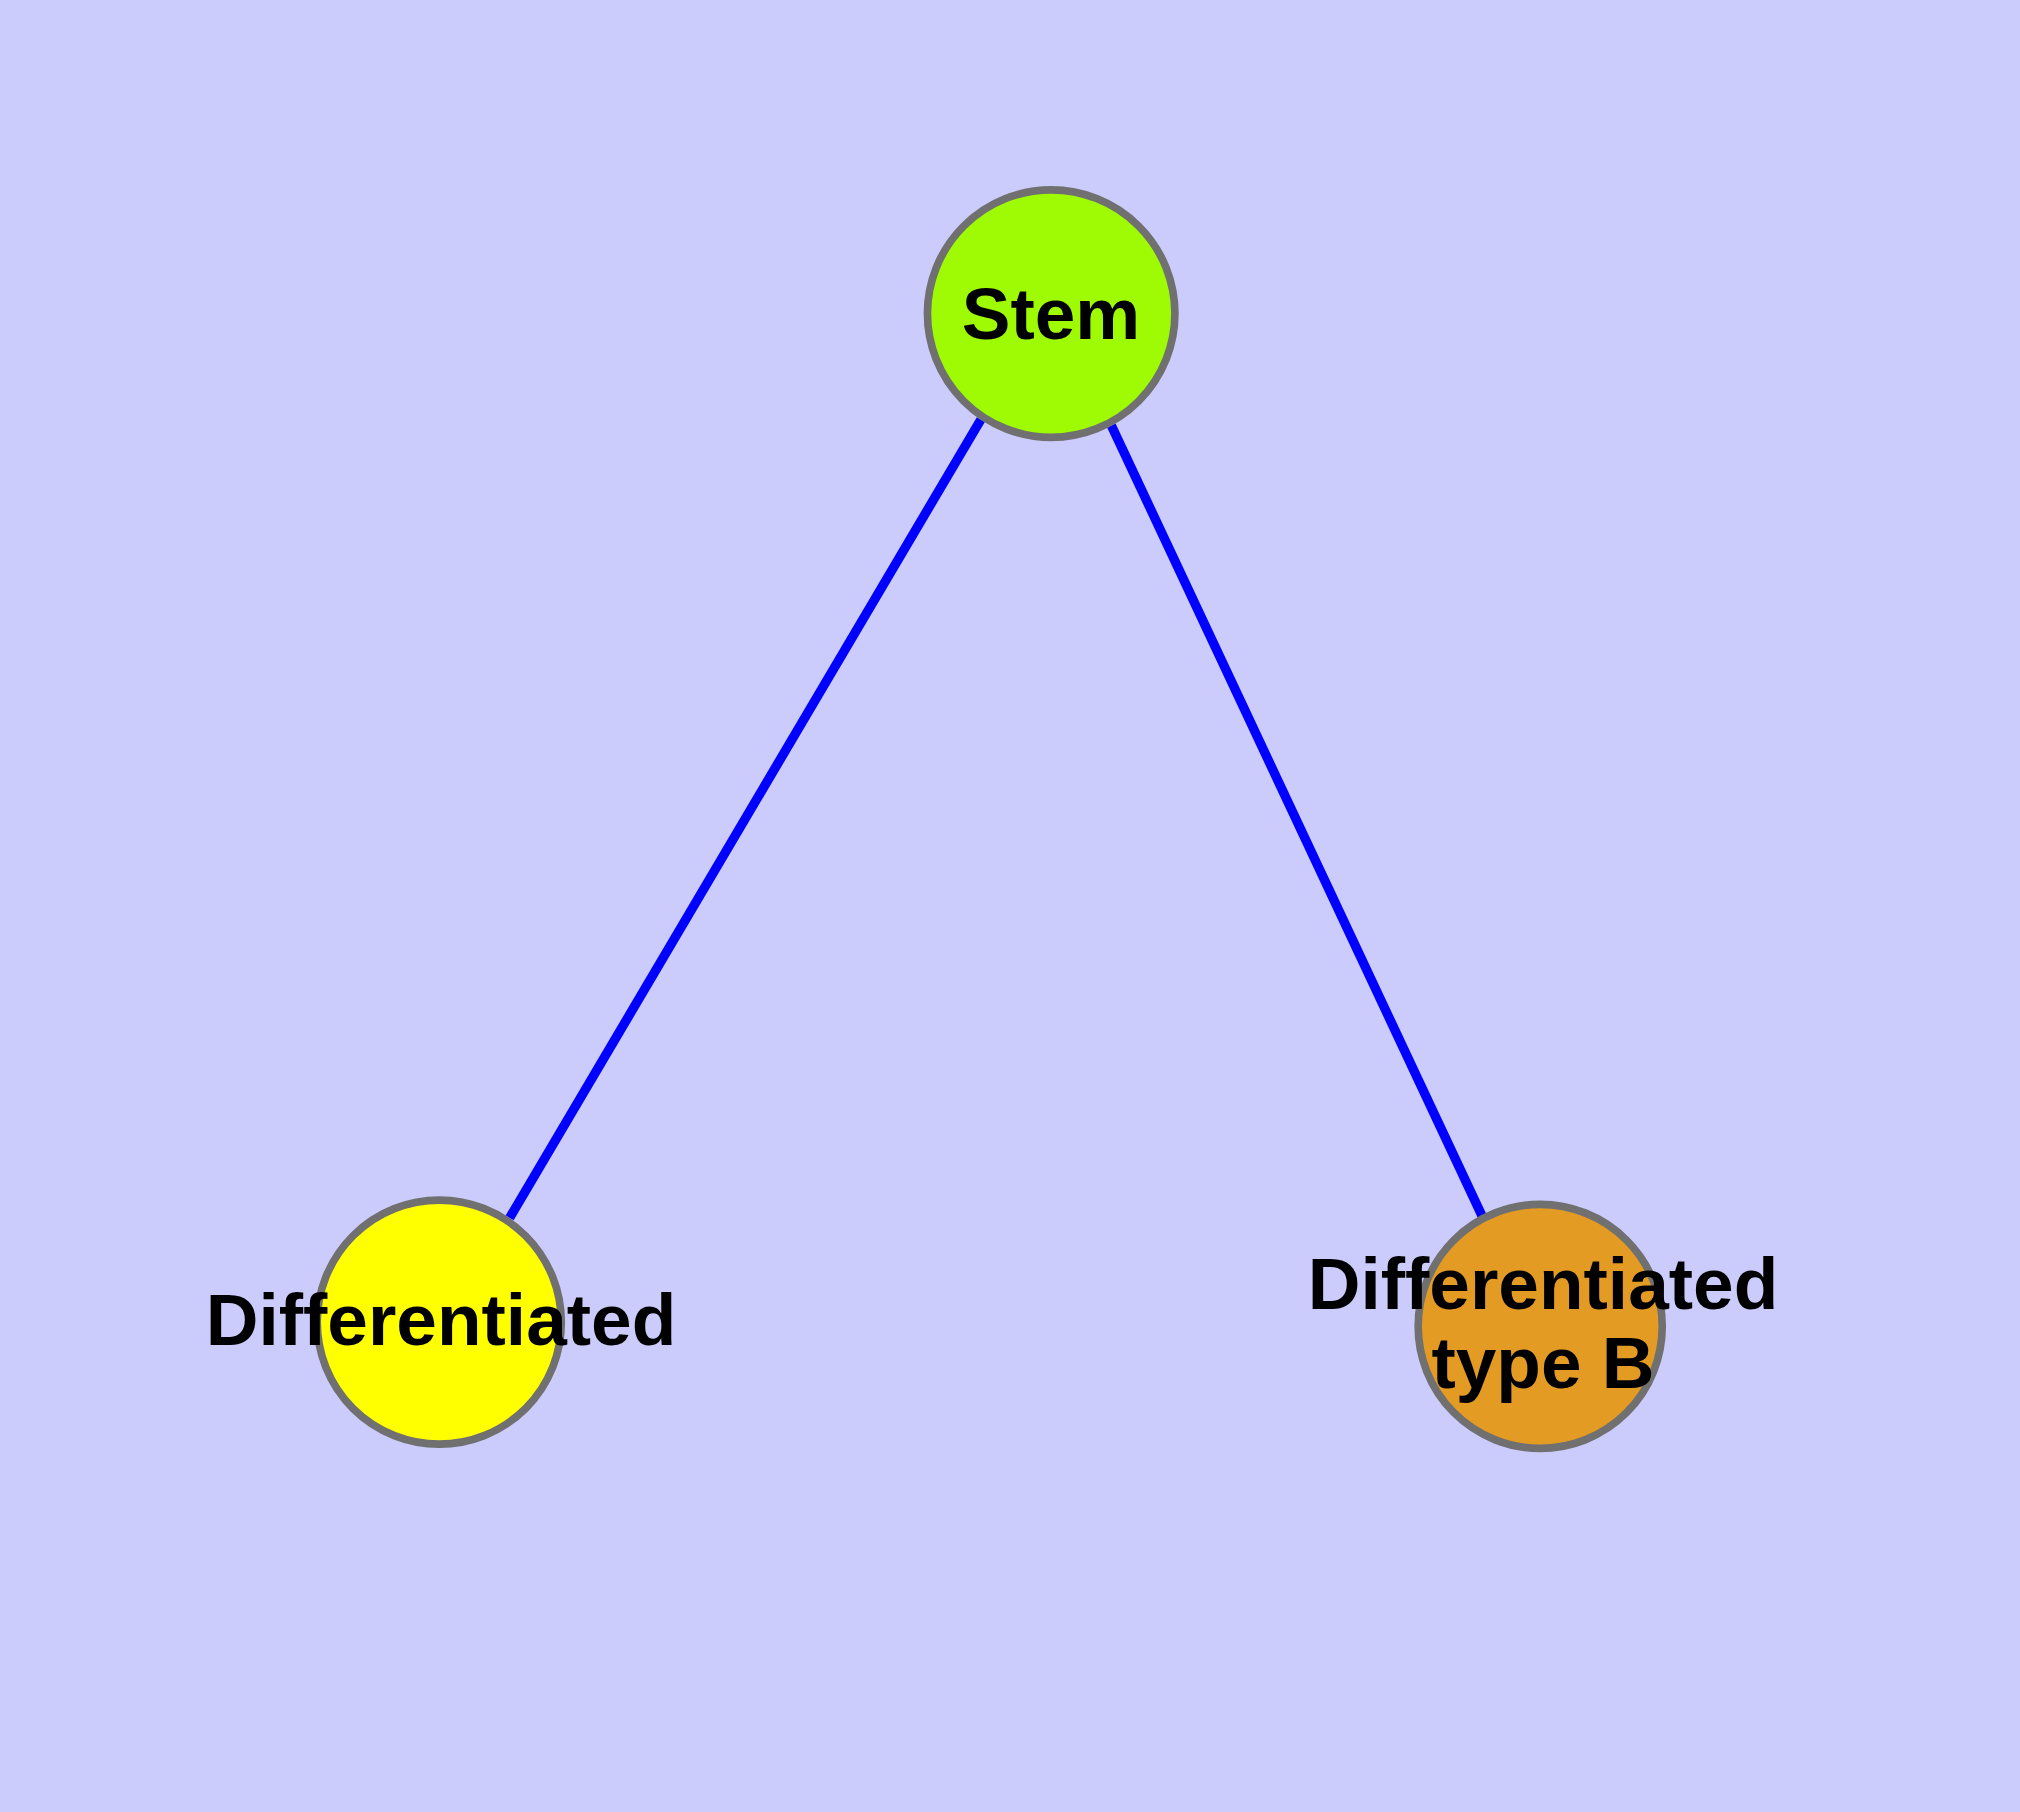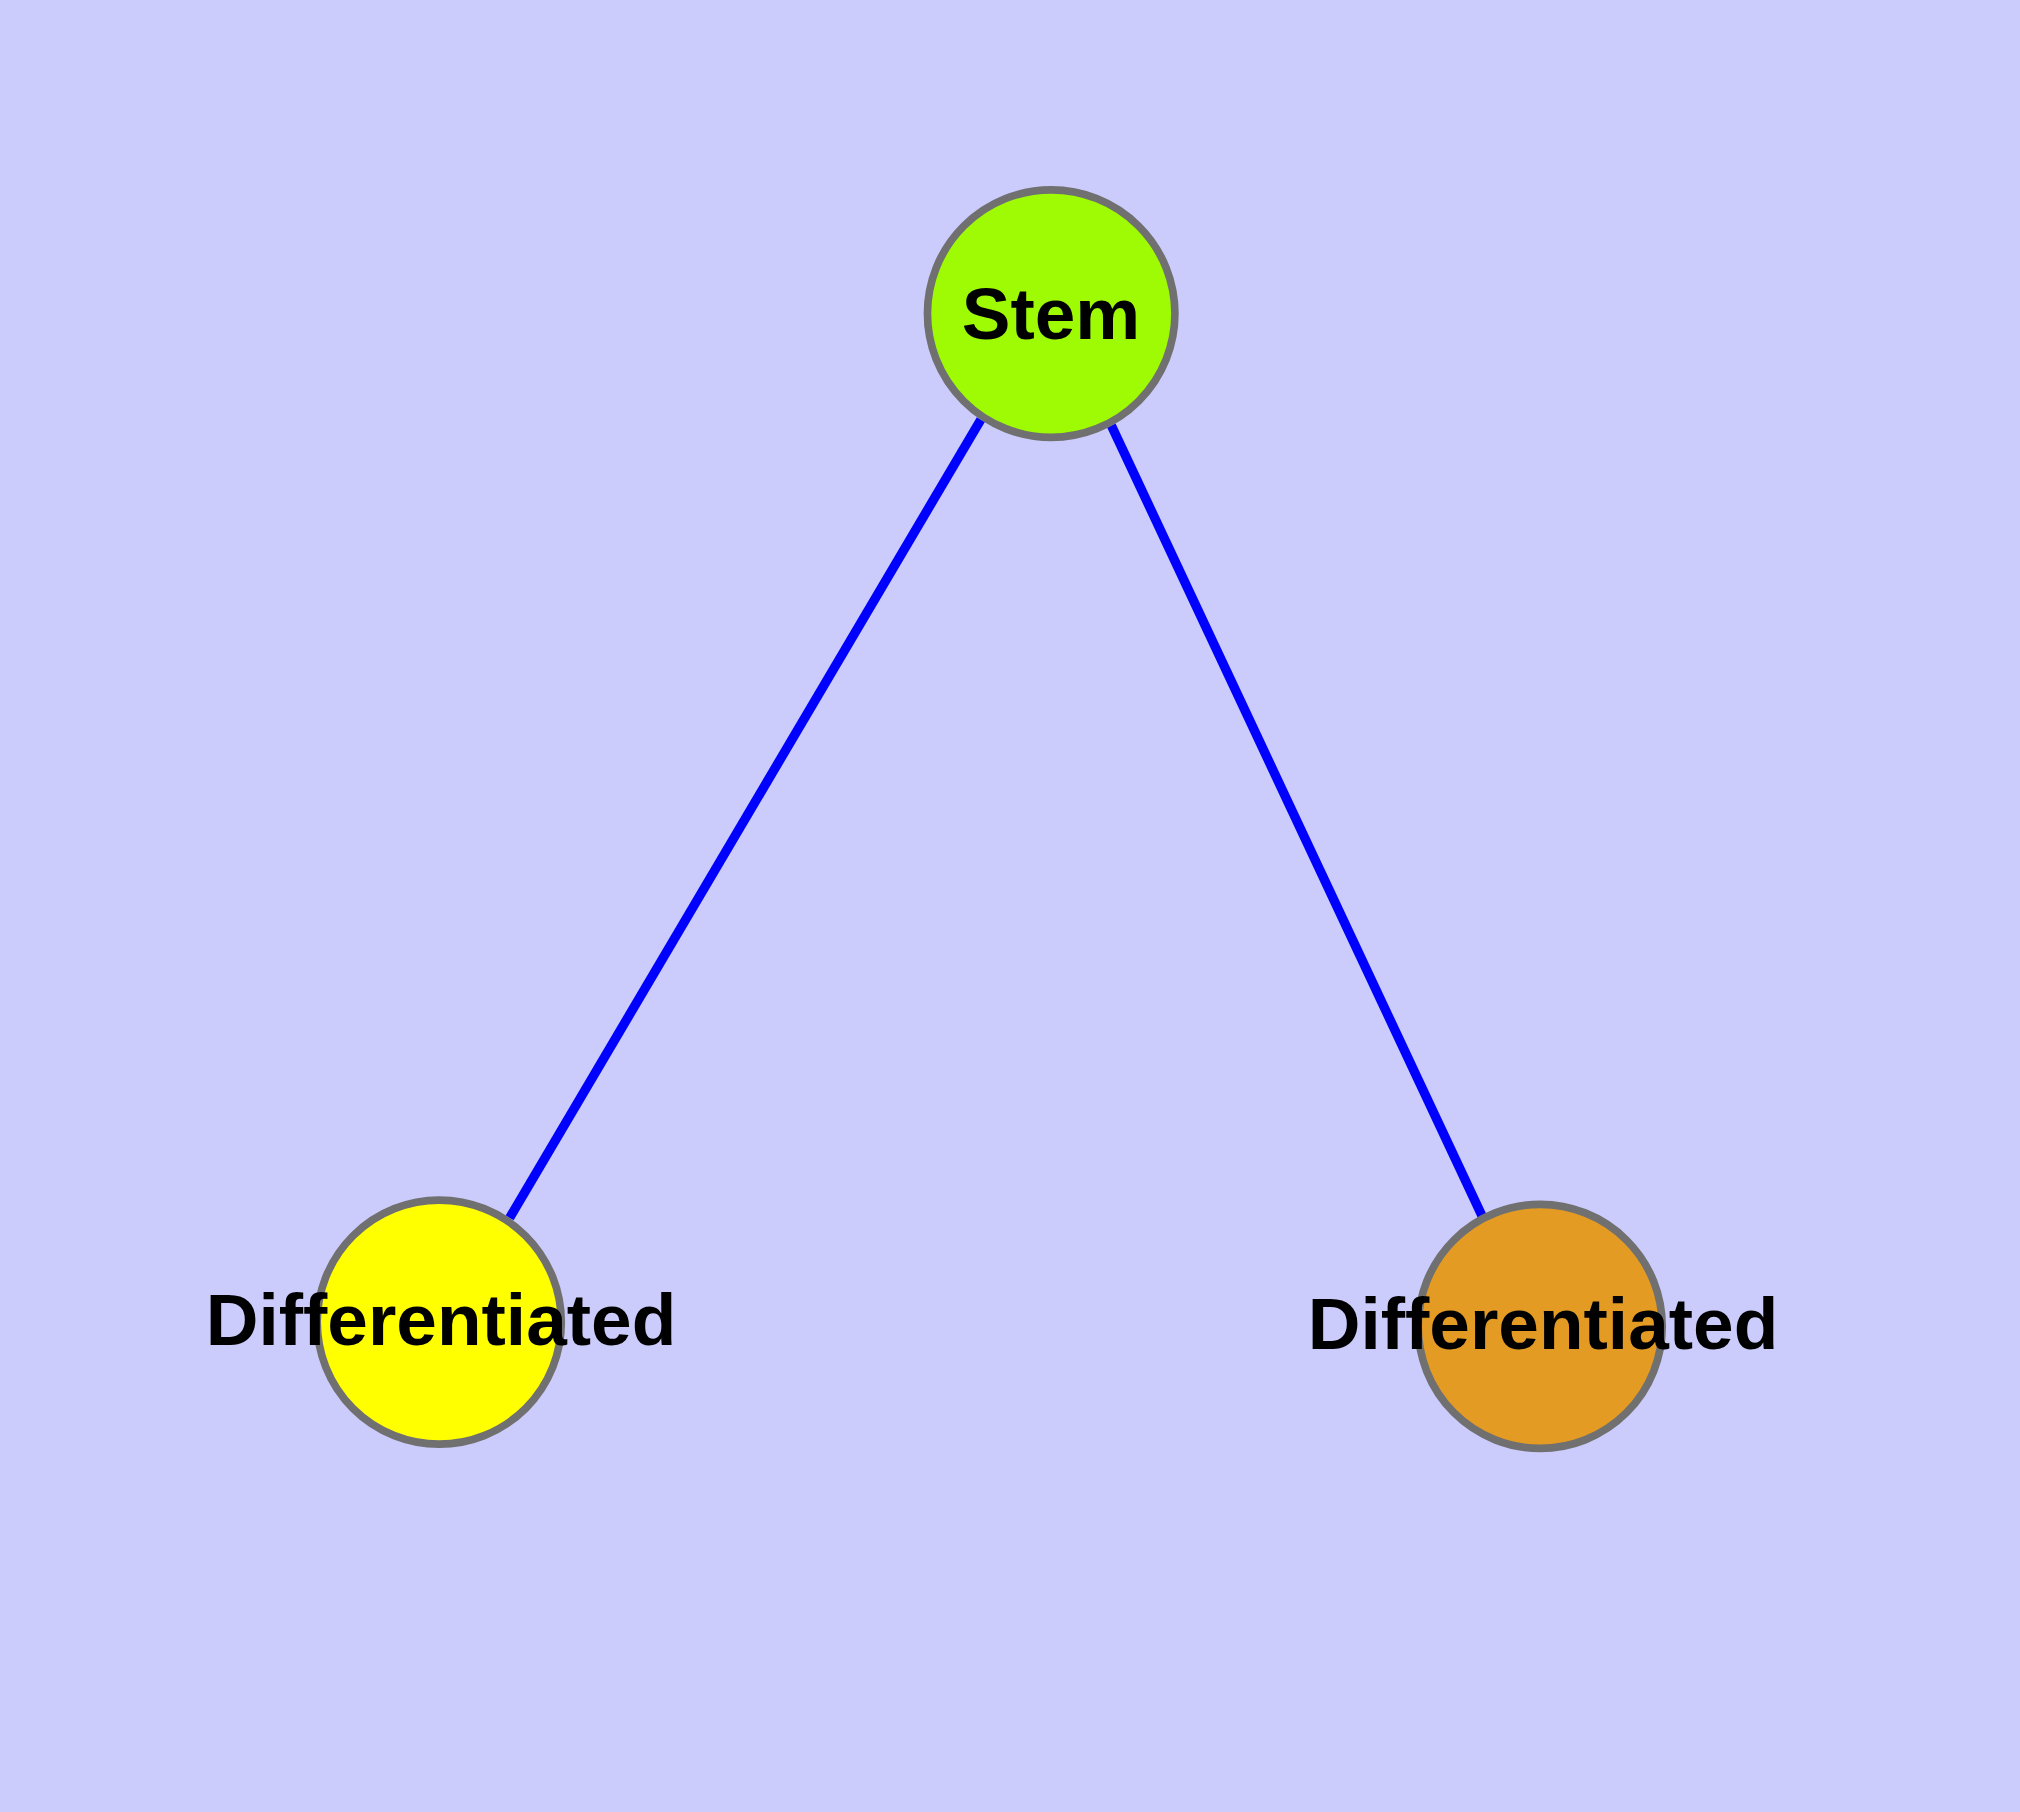--- a/index.html
+++ b/index.html
@@ -64,16 +64,17 @@
   <div class="node-label label-root" style="left:1051px; top:314px;">
     <div>Stem</div>
   </div>
 
   <div class="node-label label-leaf" style="left:441px; top:1320px;">
     <div>Differentiated</div>
   </div>
 
   <div class="node-label label-leaf" style="left:1543px; top:1324px;">
     <div>Differentiated</div>
+    <div>type B</div>
   </div>
 
 </div>
 
 
 </body></html>

